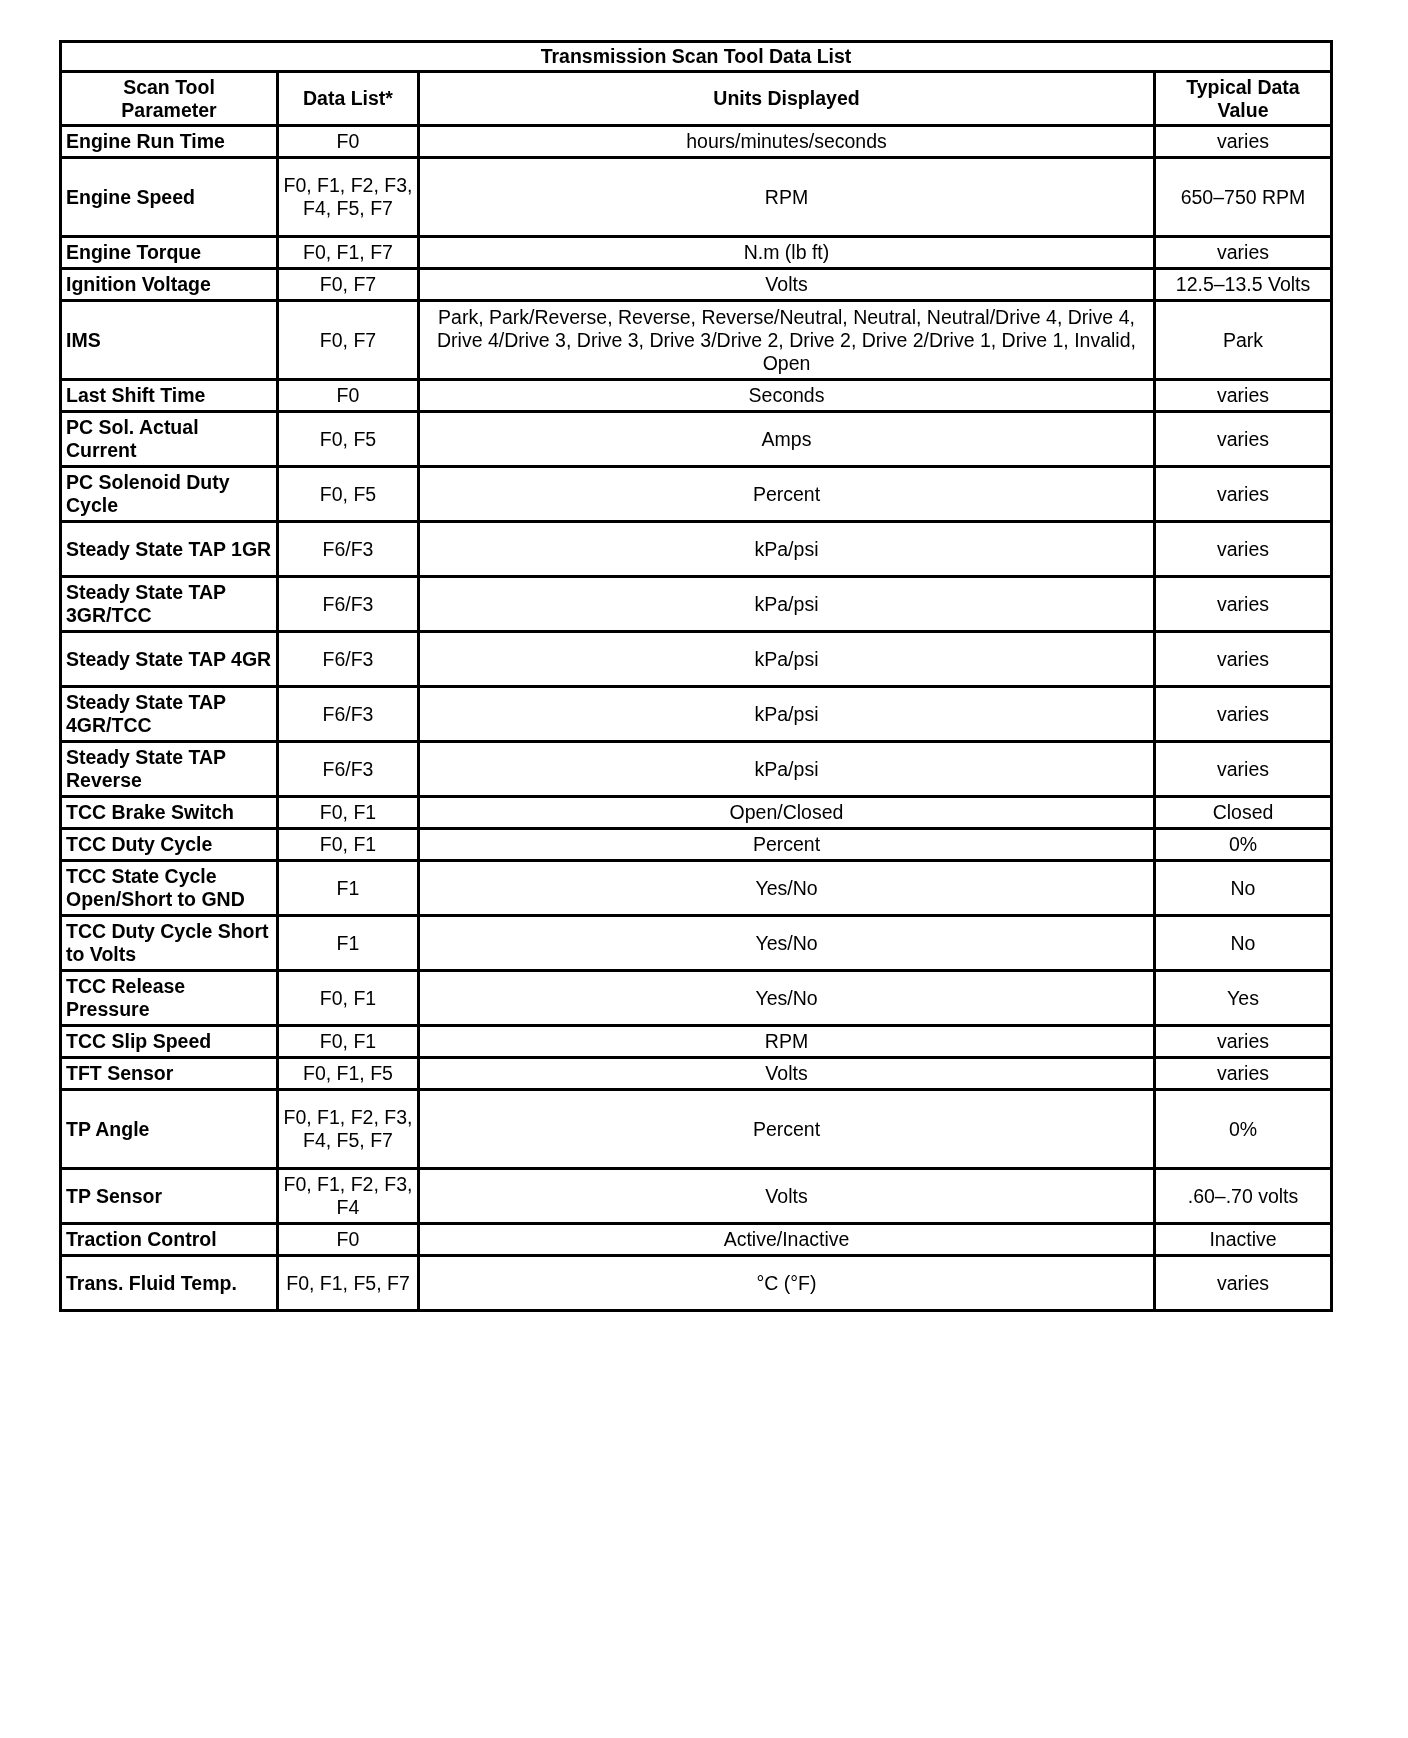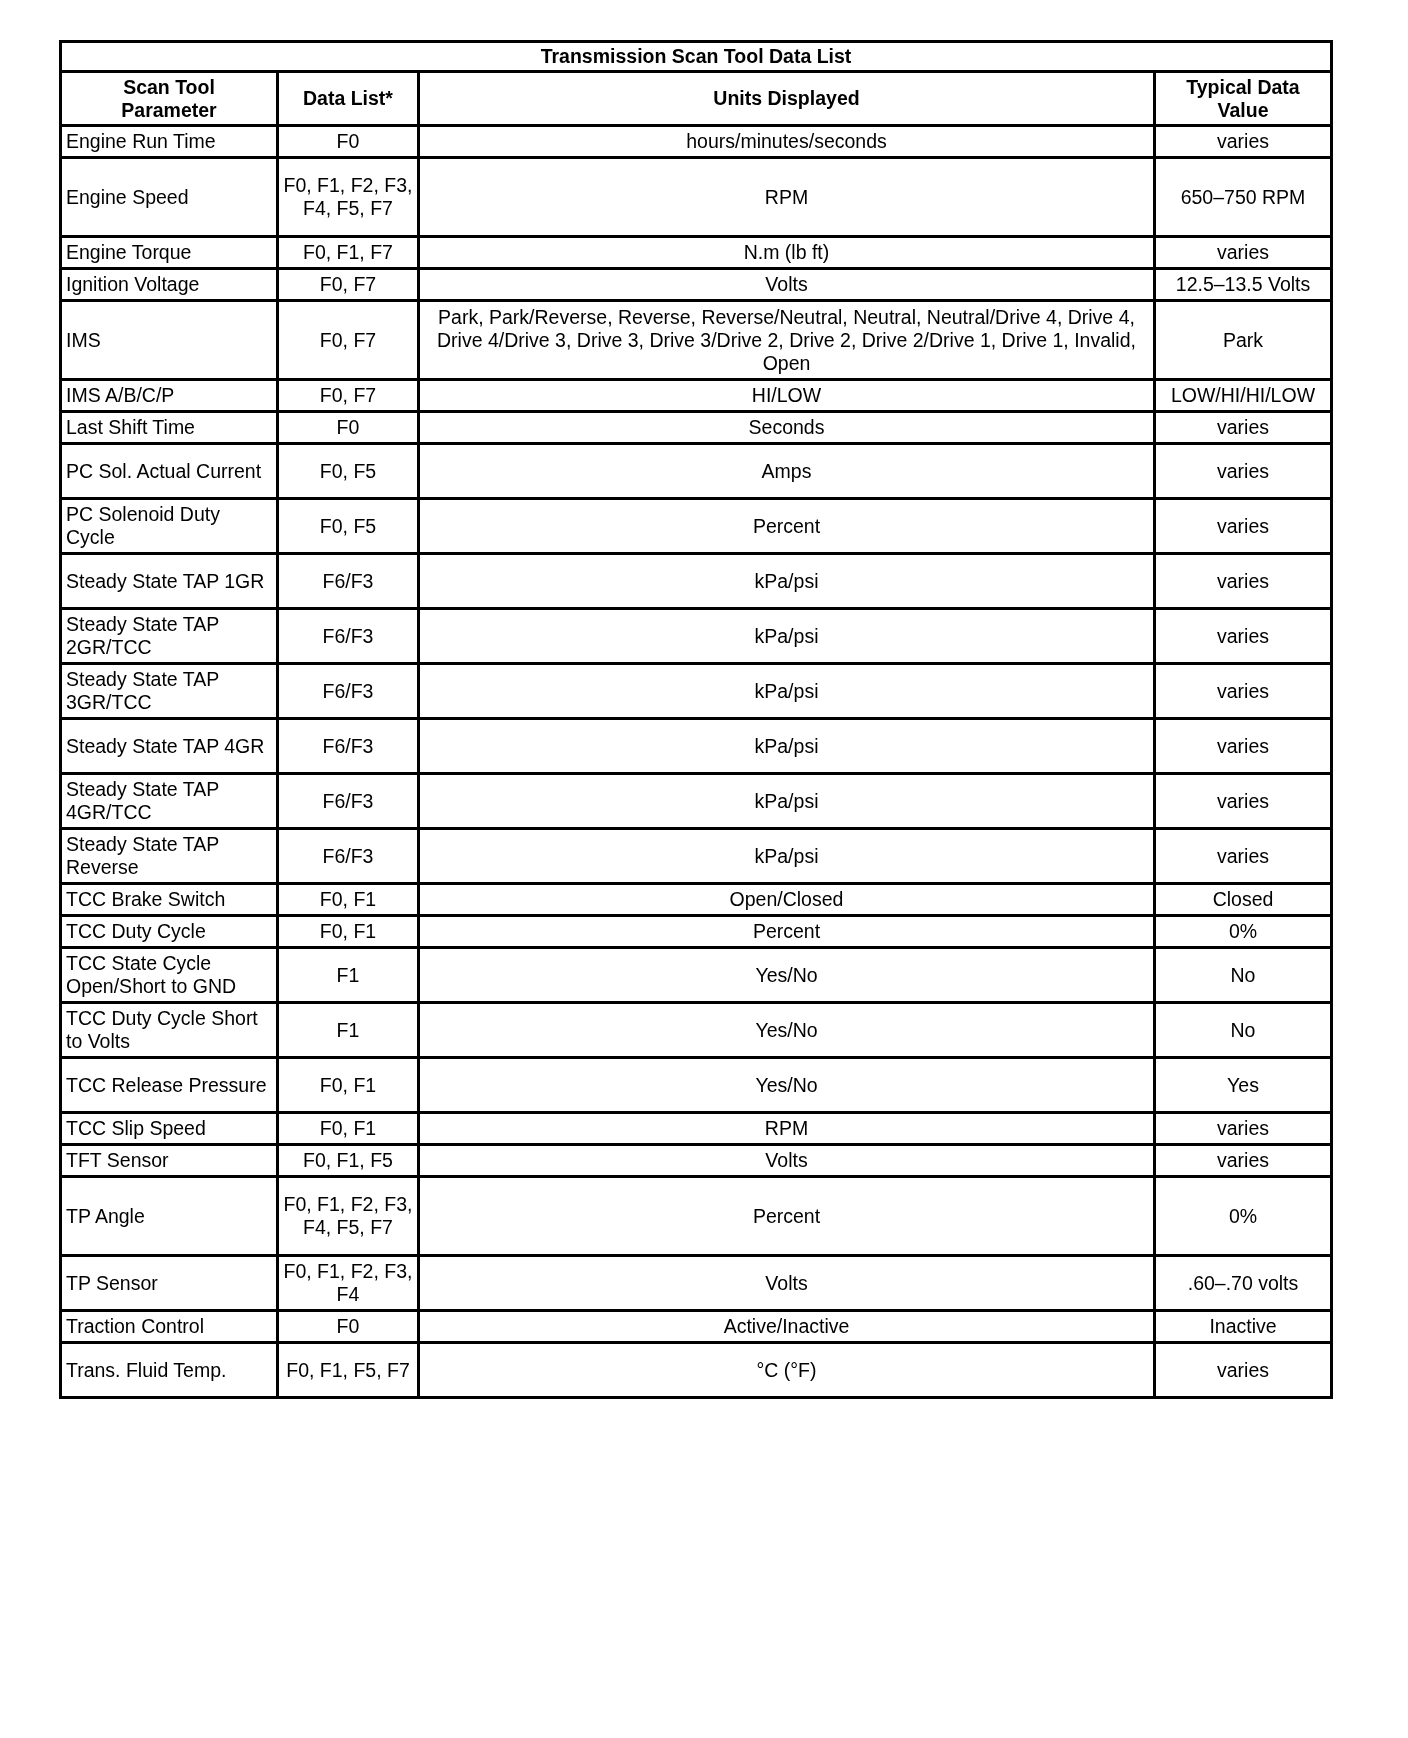--- a/index.html
+++ b/index.html
@@ -13,21 +13,21 @@
     line-height: 23px;
   }
   table.scan td, table.scan th {
     border: 3px solid #000;
     padding: 0 4px;
     vertical-align: middle;
   }
   table.scan th { font-weight: bold; }
   .title-row th { height: 27px; text-align: center; }
   .head-row th { height: 51px; vertical-align: bottom; padding-bottom: 2px; text-align: center; }
-  td.param { text-align: left; padding-left: 3px; }
+  td.param { text-align: left; padding-left: 3px; font-weight: bold; }
   td.list, td.units, td.typ { text-align: center; }
   col.c1 { width: 217px; }
   col.c2 { width: 141px; }
   col.c3 { width: 736px; }
   col.c4 { width: 177px; }
   tr.h1 td { height: 29px; }
   tr.h2 td { height: 52px; }
   tr.h3 td { height: 76px; }
 </style>
 </head>
@@ -76,51 +76,39 @@
         <td class="units">Volts</td>
         <td class="typ">12.5–13.5 Volts</td>
       </tr>
       <tr class="h3">
         <td class="param">IMS</td>
         <td class="list">F0, F7</td>
         <td class="units">Park, Park/Reverse, Reverse, Reverse/Neutral, Neutral, Neutral/Drive 4, Drive 4, Drive 4/Drive 3, Drive 3, Drive 3/Drive 2, Drive 2, Drive 2/Drive 1, Drive 1, Invalid, Open</td>
         <td class="typ">Park</td>
       </tr>
       <tr class="h1">
-        <td class="param">IMS A/B/C/P</td>
-        <td class="list">F0, F7</td>
-        <td class="units">HI/LOW</td>
-        <td class="typ">LOW/HI/HI/LOW</td>
-      </tr>
-      <tr class="h1">
         <td class="param">Last Shift Time</td>
         <td class="list">F0</td>
         <td class="units">Seconds</td>
         <td class="typ">varies</td>
       </tr>
       <tr class="h2">
         <td class="param">PC Sol. Actual Current</td>
         <td class="list">F0, F5</td>
         <td class="units">Amps</td>
         <td class="typ">varies</td>
       </tr>
       <tr class="h2">
         <td class="param">PC Solenoid Duty Cycle</td>
         <td class="list">F0, F5</td>
         <td class="units">Percent</td>
         <td class="typ">varies</td>
       </tr>
       <tr class="h2">
         <td class="param">Steady State TAP 1GR</td>
-        <td class="list">F6/F3</td>
-        <td class="units">kPa/psi</td>
-        <td class="typ">varies</td>
-      </tr>
-      <tr class="h2">
-        <td class="param">Steady State TAP 2GR/TCC</td>
         <td class="list">F6/F3</td>
         <td class="units">kPa/psi</td>
         <td class="typ">varies</td>
       </tr>
       <tr class="h2">
         <td class="param">Steady State TAP 3GR/TCC</td>
         <td class="list">F6/F3</td>
         <td class="units">kPa/psi</td>
         <td class="typ">varies</td>
       </tr>

